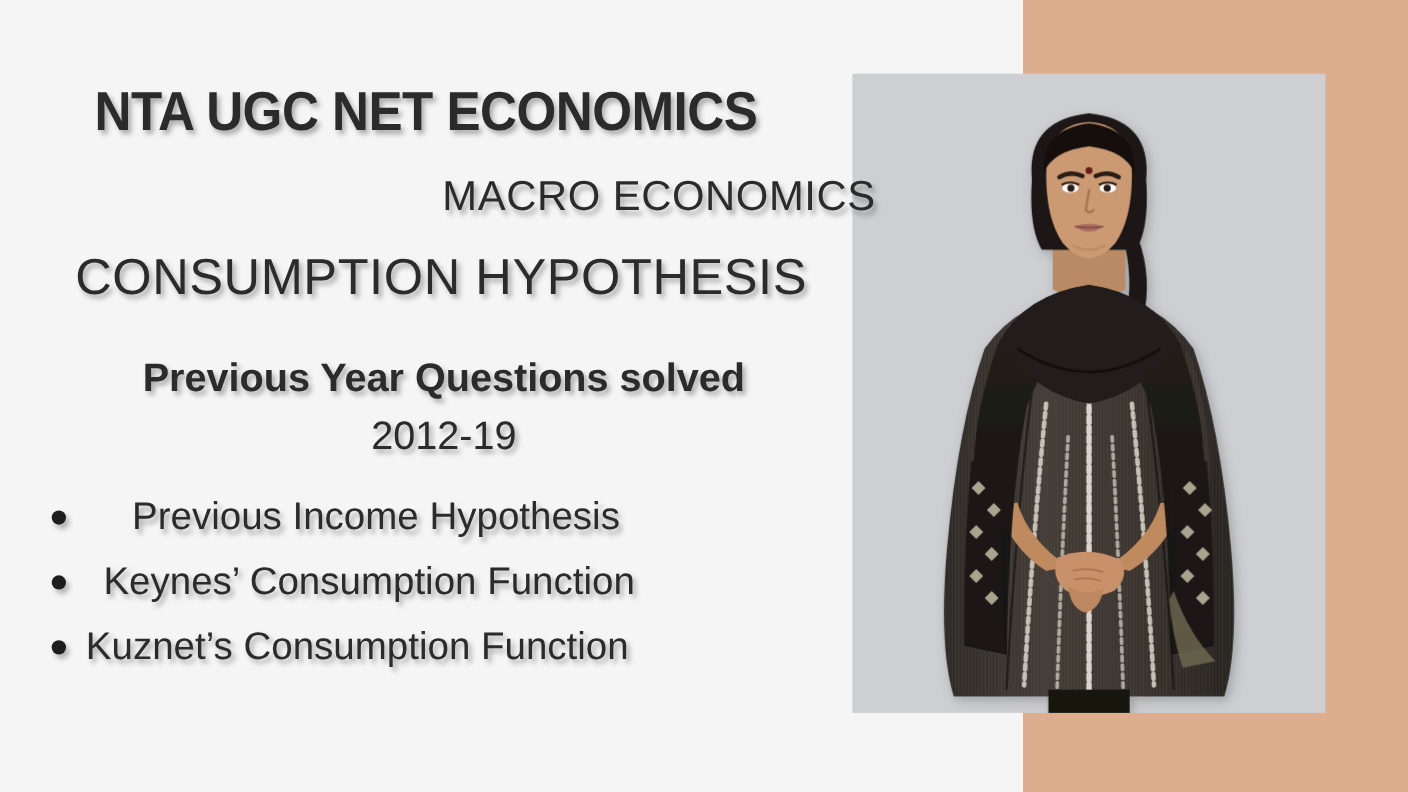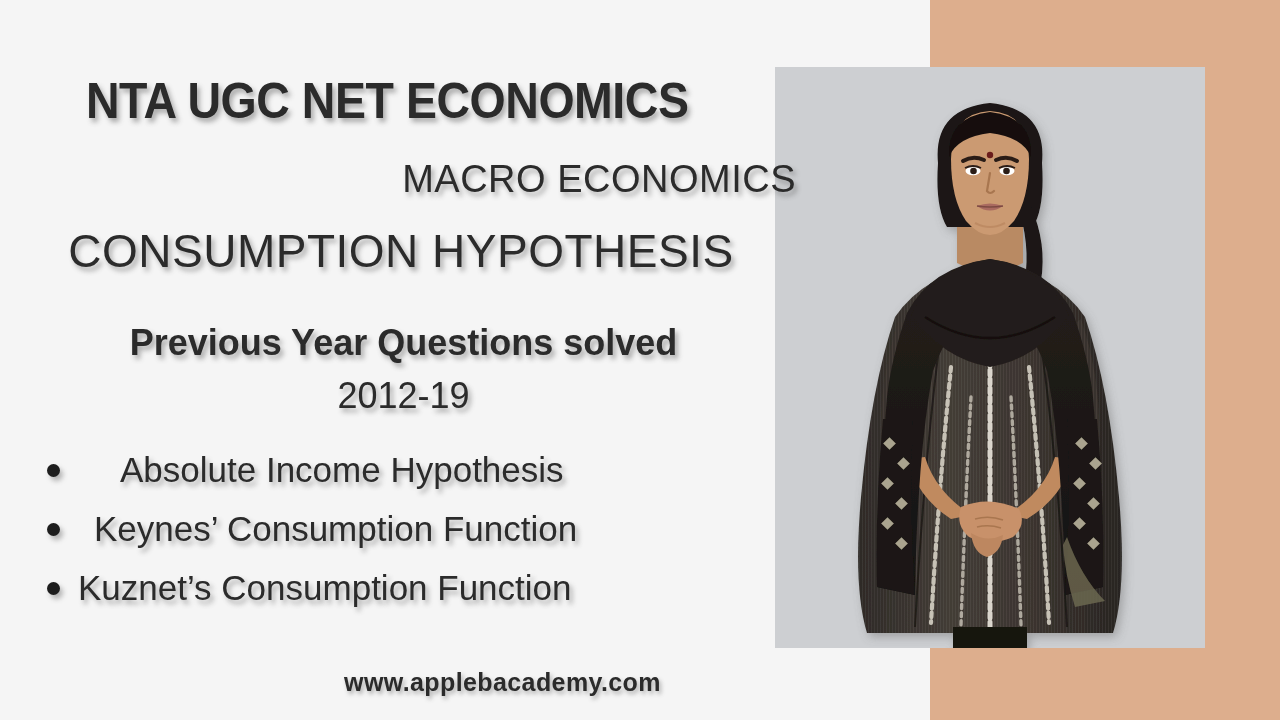--- a/index.html
+++ b/index.html
@@ -337,31 +337,30 @@
     <div class="title-sub2 shadowed">CONSUMPTION HYPOTHESIS</div>
 
     <div class="pyq-line1 shadowed">Previous Year Questions solved</div>
 
     <div class="pyq-line2 shadowed">2012-19</div>
 
     <div class="bullets">
 
       <div class="bullet-row">
         <span class="bullet-dot"></span>
-        <span class="bullet-text indent-a shadowed">Absolute Income Hypothesis</span>
+        <span class="bullet-text indent-a shadowed">Previous Income Hypothesis</span>
       </div>
 
       <div class="bullet-row">
         <span class="bullet-dot"></span>
         <span class="bullet-text indent-b shadowed">Keynes’ Consumption Function</span>
       </div>
 
       <div class="bullet-row">
         <span class="bullet-dot"></span>
         <span class="bullet-text indent-c shadowed">Kuznet’s Consumption Function</span>
       </div>
 
     </div>
   </div>
 
-  <div class="footer-url">www.applebacademy.com</div>
 
 </div>
 
 </body></html>

